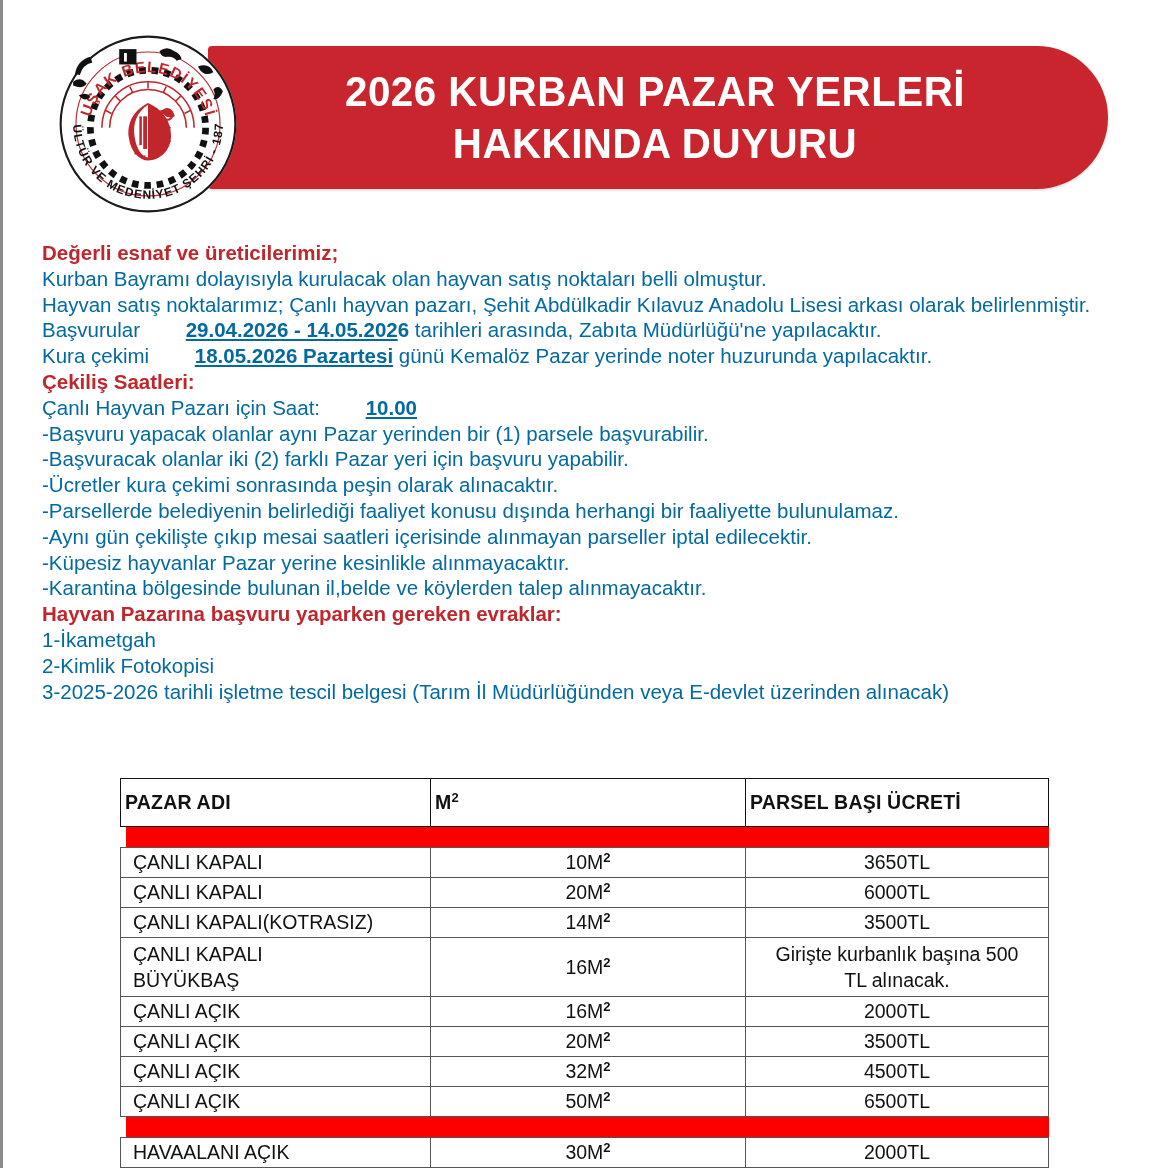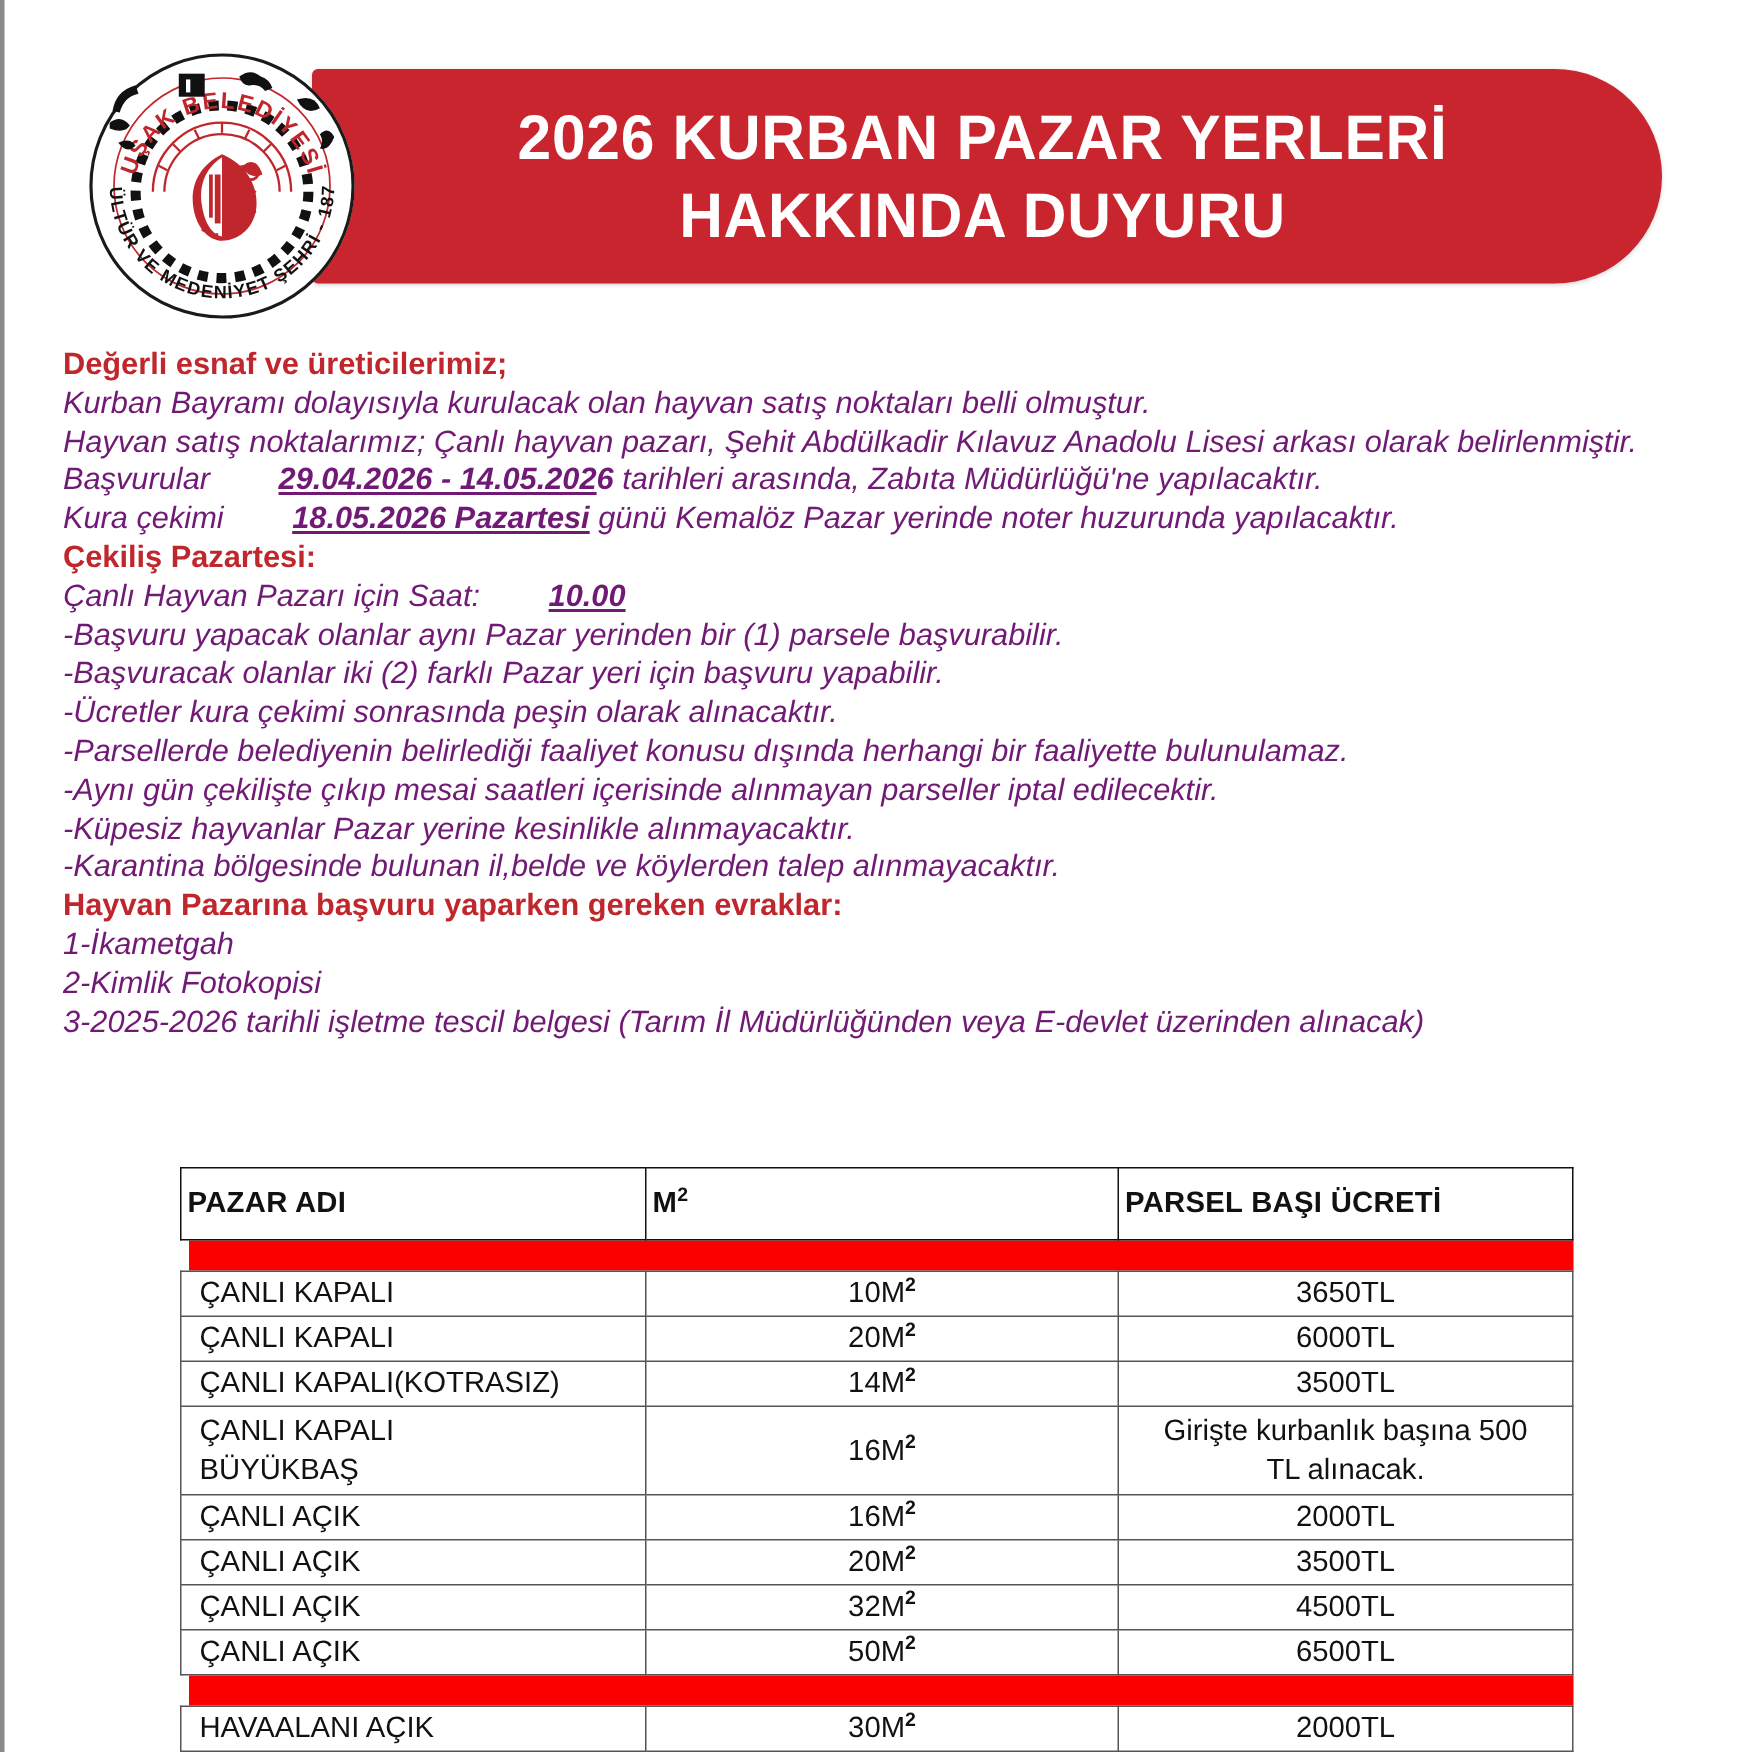--- a/index.html
+++ b/index.html
@@ -42,28 +42,27 @@
     text-align:center;
     transform:scaleX(.96);
   }
   .logo{
     position:absolute;left:52px;top:28px;
     width:192px;height:192px;
     z-index:4;
   }
   
   .content{
-    position:absolute;left:42px;top:230px;width:1110px;
+    position:absolute;left:42px;top:240px;width:1110px;
   }
   .ln{
     font-size:20.5px;
     line-height:25.8px;
     white-space:nowrap;
-    color:#701a75;
-    font-style:italic;
+    color:#0369a1;
   }
   .red-head{
     color:#c0272d;
     font-weight:bold;
     font-size:20.5px;
     line-height:25.8px;
     white-space:nowrap;
   }
   .u{ text-decoration:underline; font-weight:bold;margin-left:40px; }
   .nb{ font-weight:bold; text-decoration:none; }
@@ -181,21 +180,21 @@
 <div class="content">
 
   <div class="red-head">Değerli esnaf ve üreticilerimiz;</div>
   <div class="ln">Kurban Bayramı dolayısıyla kurulacak olan hayvan satış noktaları belli olmuştur.</div>
   <div class="ln">Hayvan satış noktalarımız; Çanlı hayvan pazarı, Şehit Abdülkadir Kılavuz Anadolu Lisesi arkası olarak belirlenmiştir.</div>
 
   <div class="ln"><span>Başvurular  </span><span class="u">29.04.2026 - 14.05.202</span><span class="nb">6</span><span> tarihleri arasında, Zabıta Müdürlüğü'ne yapılacaktır.</span></div>
 
   <div class="ln"><span>Kura çekimi </span><span class="u">18.05.2026 Pazartesi</span><span> günü Kemalöz Pazar yerinde noter huzurunda yapılacaktır.</span></div>
 
-  <div class="red-head">Çekiliş Pazartesi:</div>
+  <div class="red-head">Çekiliş Saatleri:</div>
   <div class="ln"><span>Çanlı Hayvan Pazarı için Saat: </span><span class="u">10.00</span></div>
 
   <div class="ln">-Başvuru yapacak olanlar aynı Pazar yerinden bir (1) parsele başvurabilir.</div>
   <div class="ln">-Başvuracak olanlar  iki (2) farklı Pazar yeri için başvuru yapabilir.</div>
   <div class="ln">-Ücretler kura çekimi sonrasında peşin olarak alınacaktır.</div>
   <div class="ln">-Parsellerde belediyenin belirlediği faaliyet konusu dışında herhangi bir faaliyette bulunulamaz.</div>
   <div class="ln">-Aynı gün çekilişte çıkıp mesai saatleri içerisinde alınmayan parseller iptal edilecektir.</div>
   <div class="ln">-Küpesiz hayvanlar Pazar yerine kesinlikle alınmayacaktır.</div>
   <div class="ln">-Karantina bölgesinde bulunan il,belde ve köylerden talep alınmayacaktır.</div>
 

